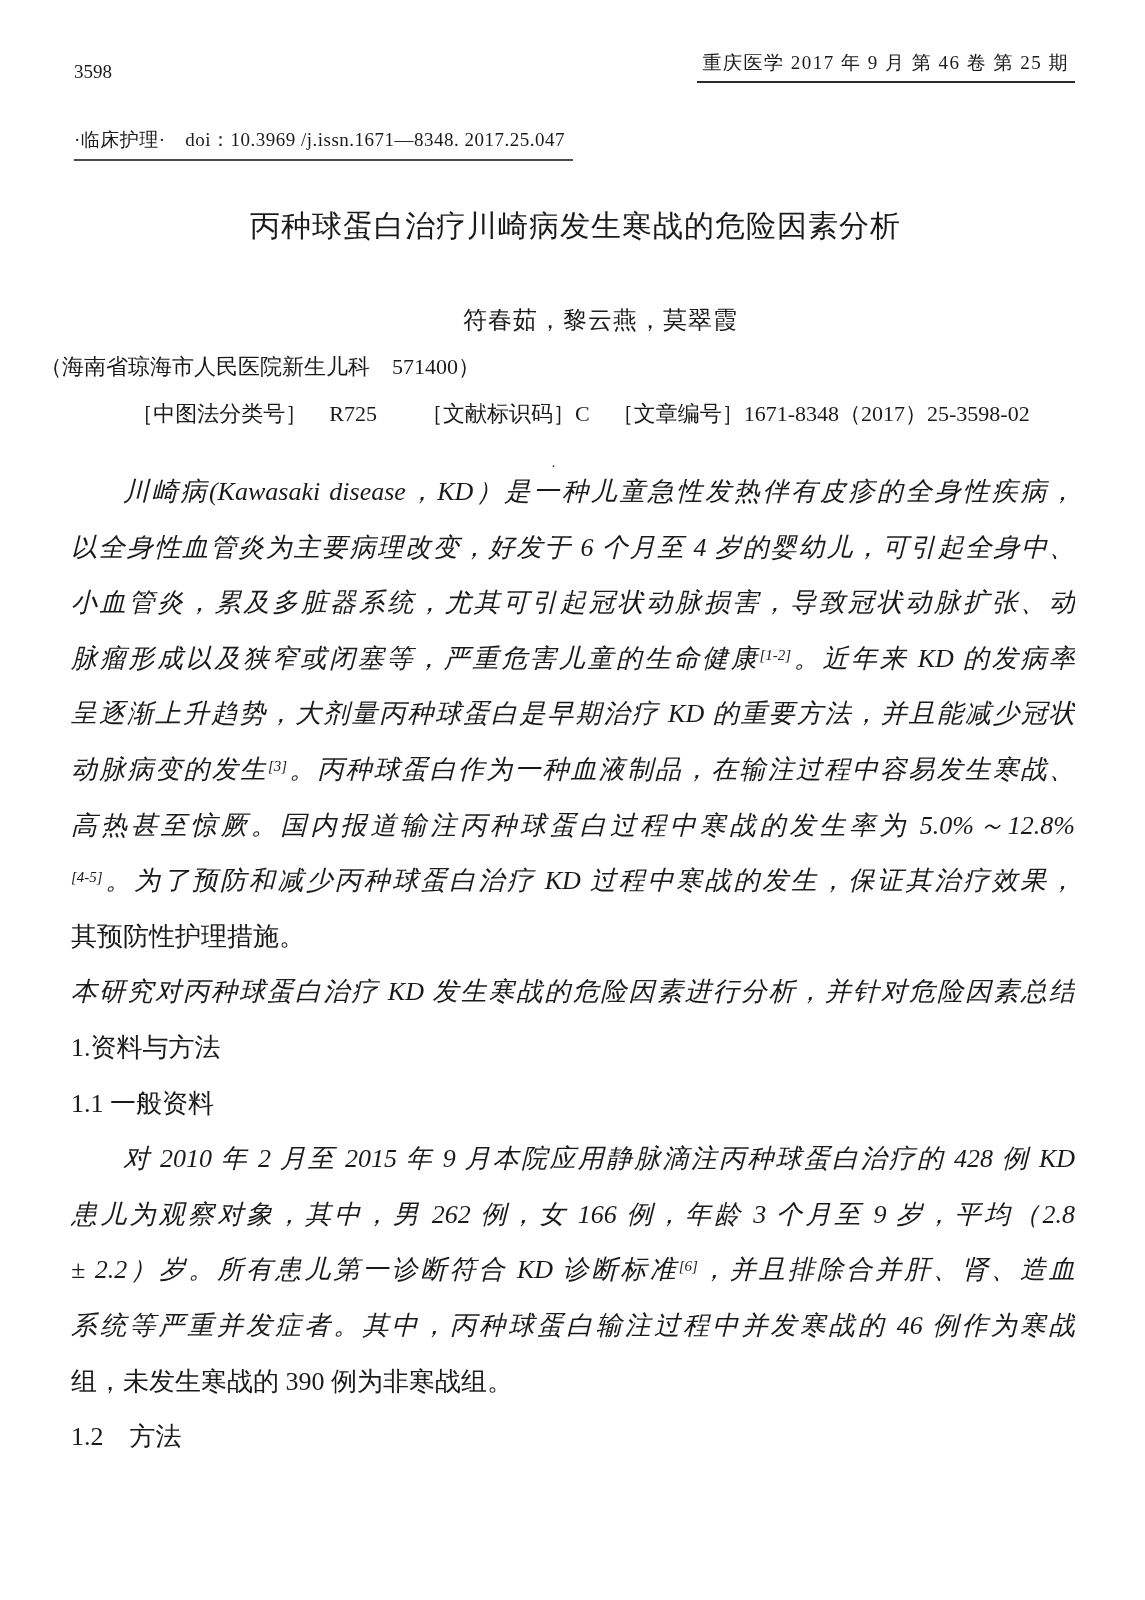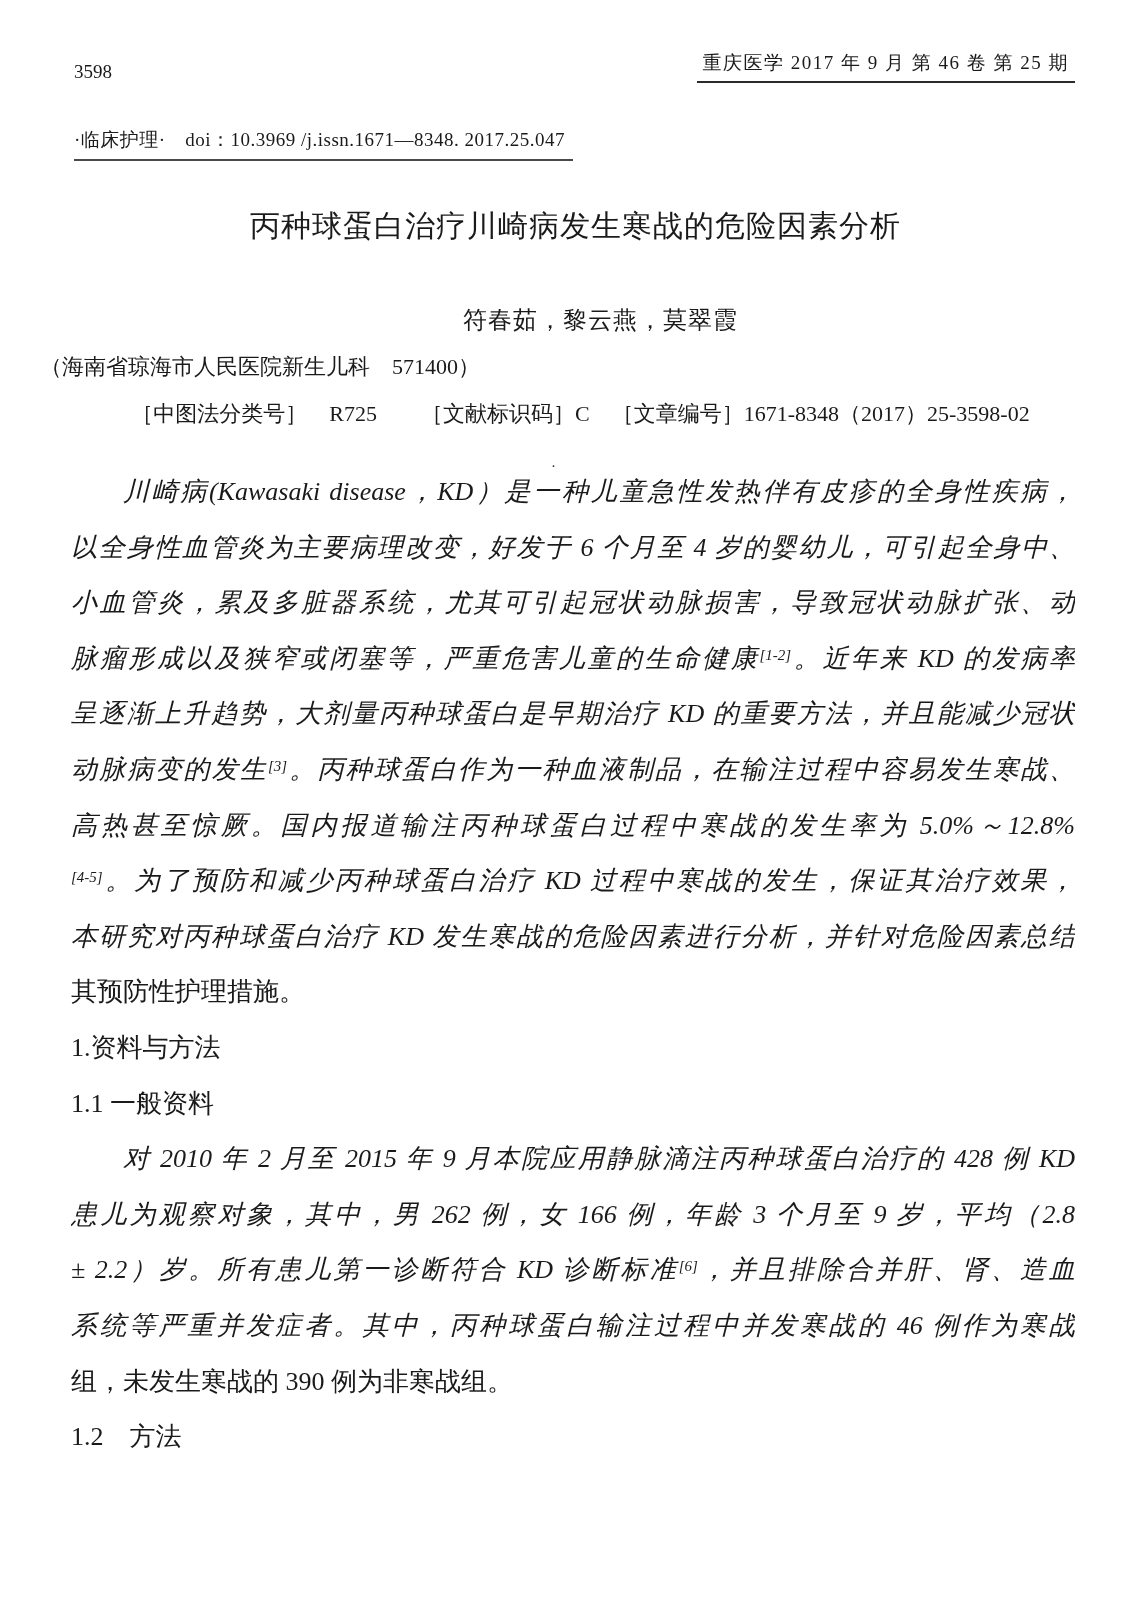--- a/index.html
+++ b/index.html
@@ -95,22 +95,22 @@
 
   <main class="article-body" id="article-body">
       <div class="bline stretch indent">川崎病(Kawasaki disease，KD）是一种儿童急性发热伴有皮疹的全身性疾病，</div>
       <div class="bline stretch">以全身性血管炎为主要病理改变，好发于 6 个月至 4 岁的婴幼儿，可引起全身中、</div>
       <div class="bline stretch">小血管炎，累及多脏器系统，尤其可引起冠状动脉损害，导致冠状动脉扩张、动</div>
       <div class="bline stretch">脉瘤形成以及狭窄或闭塞等，严重危害儿童的生命健康<sup>[1-2]</sup>。近年来 KD 的发病率</div>
       <div class="bline stretch">呈逐渐上升趋势，大剂量丙种球蛋白是早期治疗 KD 的重要方法，并且能减少冠状</div>
       <div class="bline stretch">动脉病变的发生<sup>[3]</sup>。丙种球蛋白作为一种血液制品，在输注过程中容易发生寒战、</div>
       <div class="bline stretch">高热甚至惊厥。国内报道输注丙种球蛋白过程中寒战的发生率为 5.0%～12.8%</div>
       <div class="bline stretch"><sup>[4-5]</sup>。为了预防和减少丙种球蛋白治疗 KD 过程中寒战的发生，保证其治疗效果，</div>
+      <div class="bline">其预防性护理措施。</div>
       <div class="bline stretch">本研究对丙种球蛋白治疗 KD 发生寒战的危险因素进行分析，并针对危险因素总结</div>
-      <div class="bline">其预防性护理措施。</div>
       <div class="bline">1.资料与方法</div>
       <div class="bline">1.1 一般资料</div>
       <div class="bline stretch indent">对 2010 年 2 月至 2015 年 9 月本院应用静脉滴注丙种球蛋白治疗的 428 例 KD</div>
       <div class="bline stretch">患儿为观察对象，其中，男 262 例，女 166 例，年龄 3 个月至 9 岁，平均（2.8</div>
       <div class="bline stretch">± 2.2）岁。所有患儿第一诊断符合 KD 诊断标准<sup>[6]</sup>，并且排除合并肝、肾、造血</div>
       <div class="bline stretch">系统等严重并发症者。其中，丙种球蛋白输注过程中并发寒战的 46 例作为寒战</div>
       <div class="bline">组，未发生寒战的 390 例为非寒战组。</div>
       <div class="bline">1.2　方法</div>
     </main>
 

